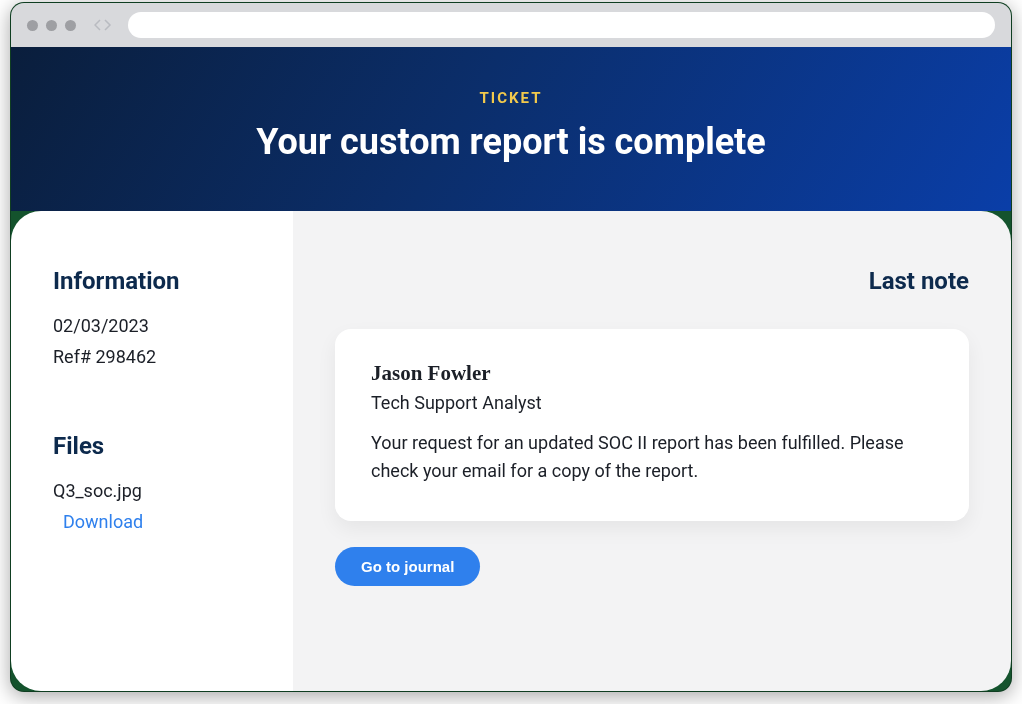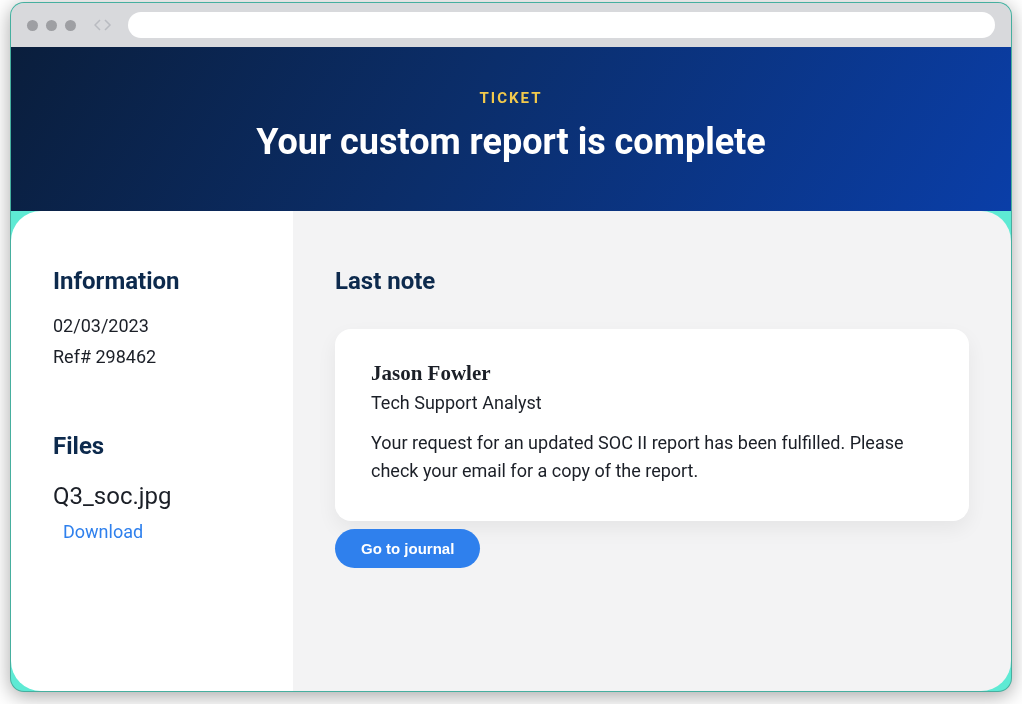--- a/index.html
+++ b/index.html
@@ -11,21 +11,21 @@
       font-family: -apple-system, BlinkMacSystemFont, 'Segoe UI', Roboto, Helvetica, Arial, sans-serif;
       background: #fff;
       width: 1022px;
       height: 704px;
       overflow: hidden;
     }
     .browser-frame {
       width: 1002px;
       height: 690px;
       margin: 2px 0 0 10px;
-      background: #5eead4;
+      background: #14532d;
       border-radius: 14px;
       overflow: hidden;
       box-shadow: 0 4px 20px rgba(0,0,0,0.35);
       border: 1px solid rgba(0,0,0,0.25);
       display: flex;
       flex-direction: column;
     }
     .browser-bar {
       height: 44px;
       background: #d8d9dc;
@@ -86,38 +86,39 @@
       background: #fff;
       padding: 56px 28px 28px 42px;
       flex-shrink: 0;
     }
     .main {
       flex: 1;
       background: #f3f3f4;
       padding: 56px 42px 30px 42px;
       display: flex;
       flex-direction: column;
+      align-items: flex-end;
     }
     .section-title {
       color: #0d2a4d;
       font-size: 24px;
       font-weight: 700;
       margin-bottom: 16px;
     }
     .info-text {
       color: #1b1f27;
       font-size: 18px;
       line-height: 1.7;
     }
     .info-block {
       margin-bottom: 60px;
     }
     .file-name {
       color: #1b1f27;
-      font-size: 24px;
+      font-size: 18px;
       line-height: 1.7;
     }
     .download-link {
       color: #2f80ed;
       font-size: 18px;
       line-height: 1.7;
       cursor: pointer;
       margin-left: 10px;
     }
     .note-card {
@@ -146,21 +147,21 @@
     }
     .journal-button {
       background: #2f80ed;
       color: #fff;
       border: none;
       border-radius: 22px;
       padding: 11px 26px;
       font-size: 15px;
       font-weight: 600;
       cursor: pointer;
-      margin-top: 8px;
+      margin-top: 26px;
       align-self: flex-start;
     }
   </style>
 </head>
 <body>
 
 <div class="browser-frame">
   <div class="browser-bar">
     <div class="dots">
       <div class="dot"></div>

